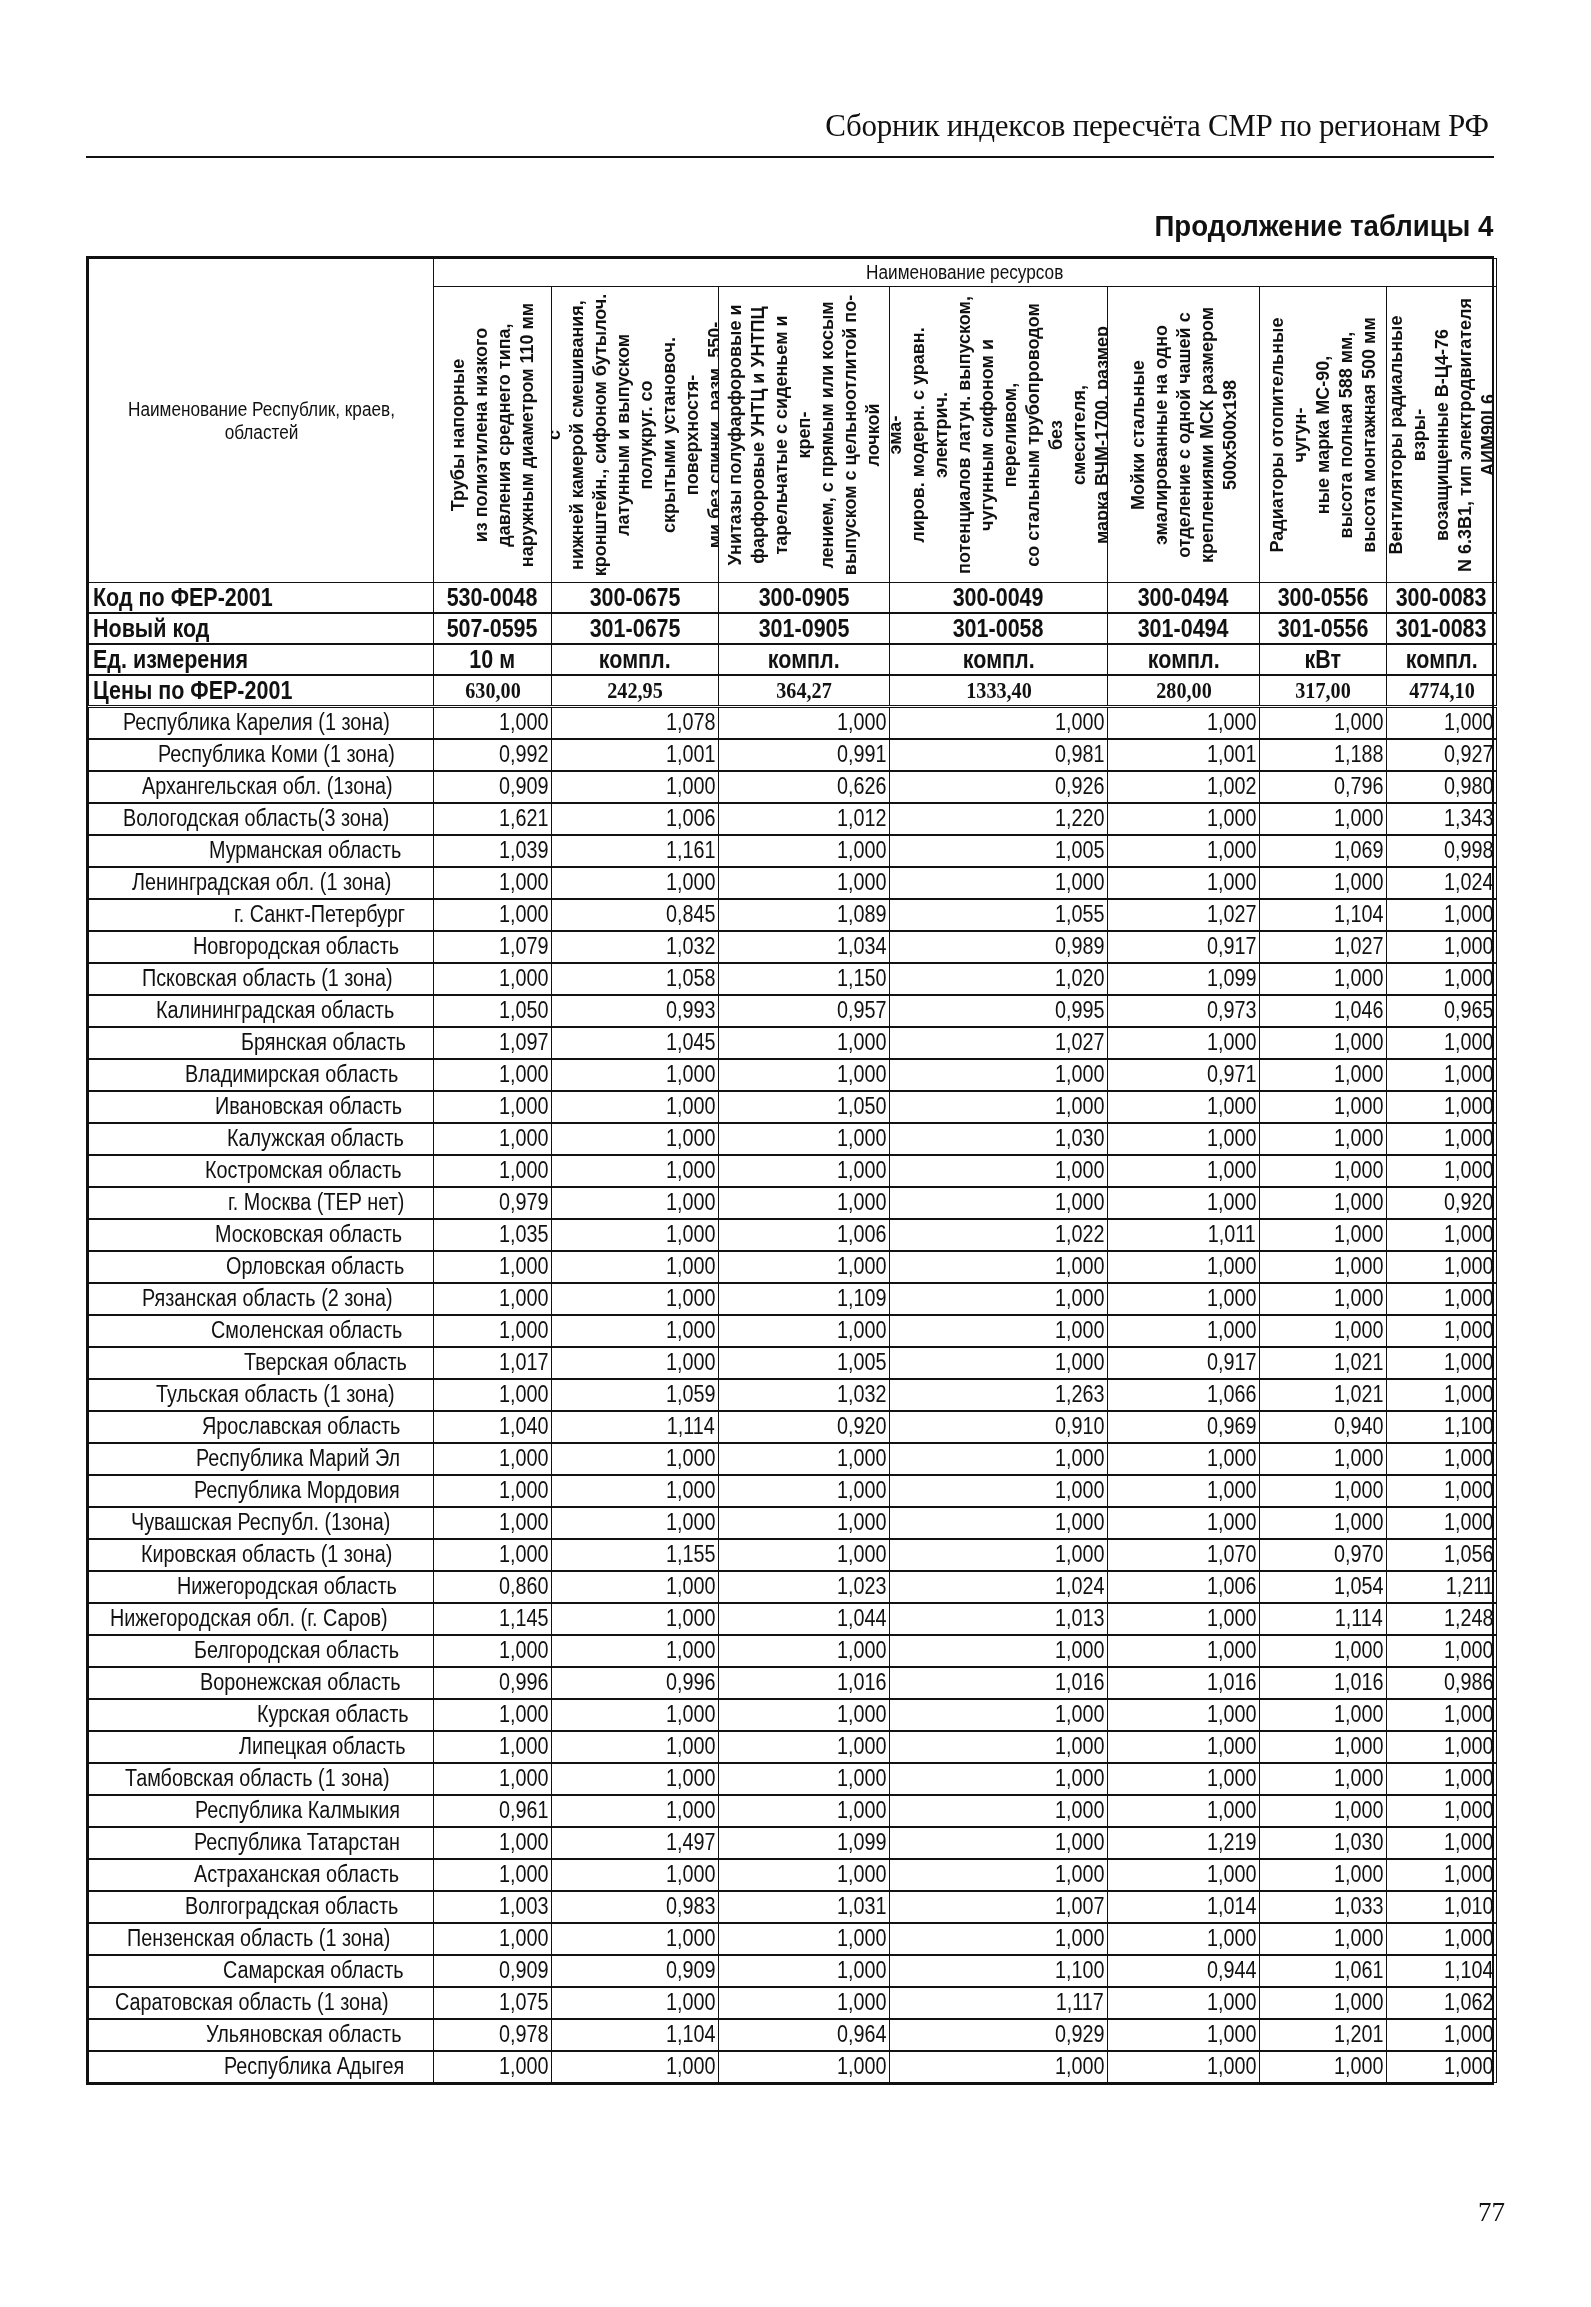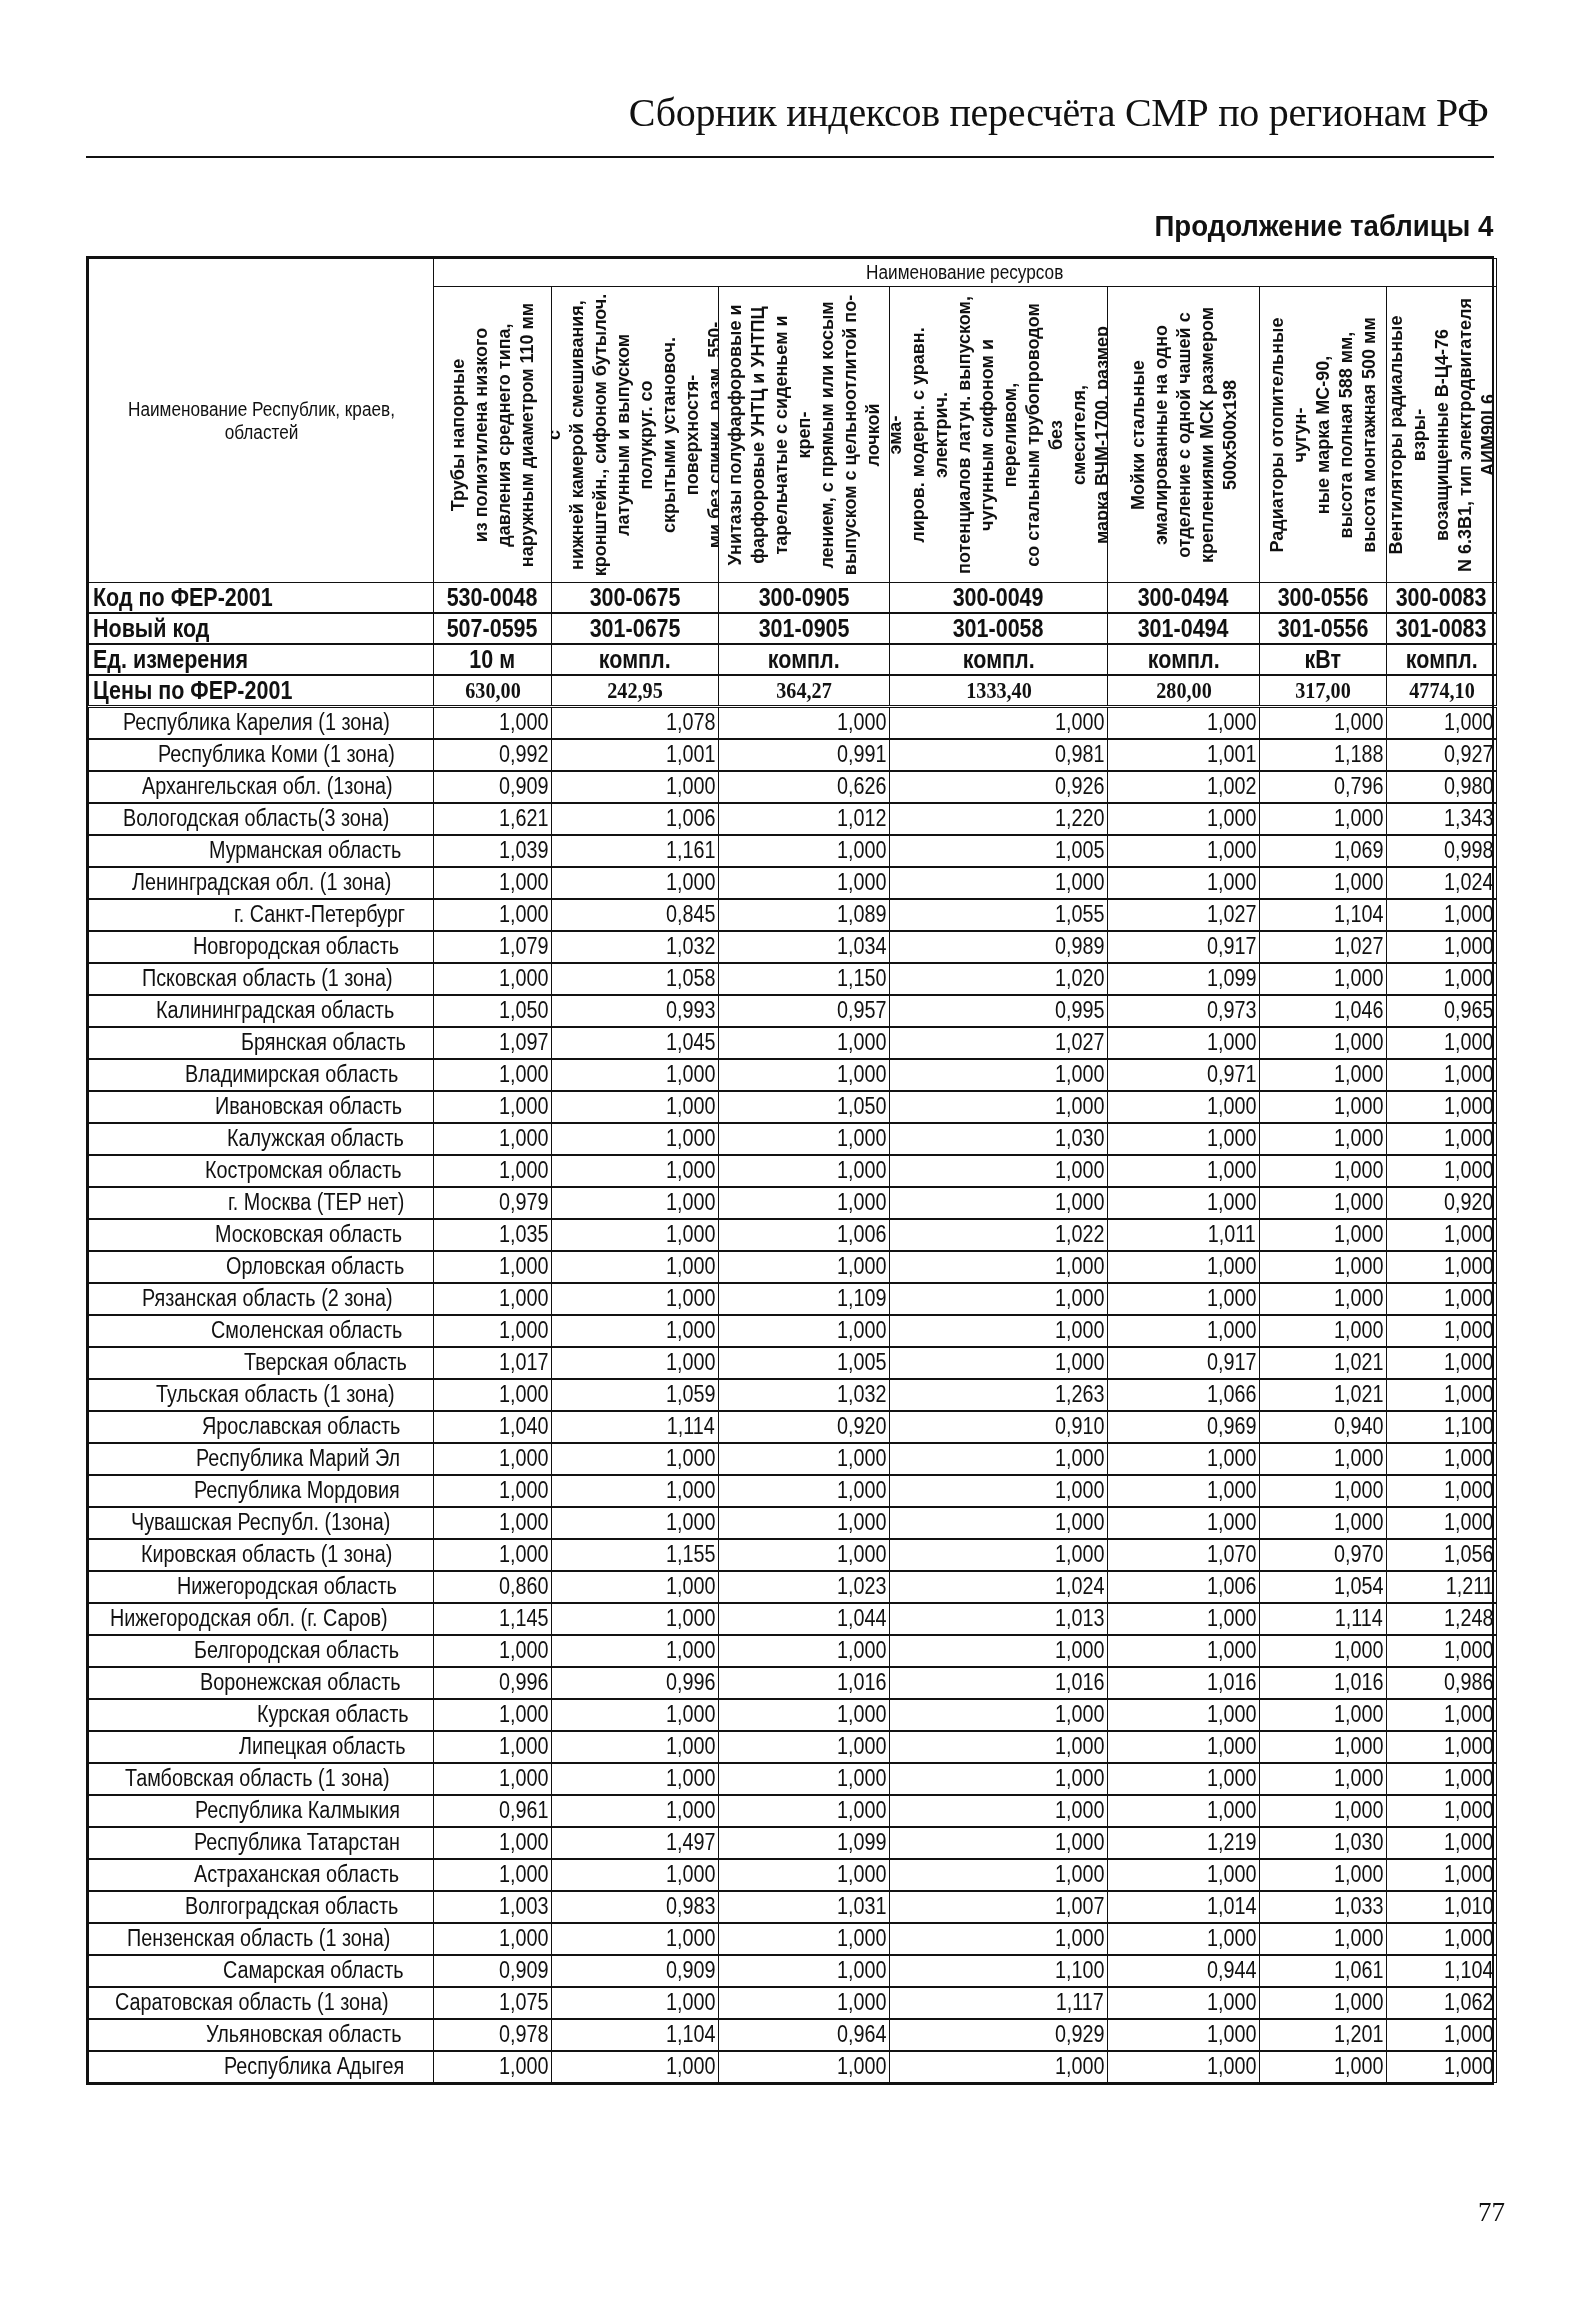--- a/index.html
+++ b/index.html
@@ -1,18 +1,18 @@
 <!DOCTYPE html>
 <html style="font-size:10.8px"><head>
 <meta charset="utf-8">
 <style>
   html, body { margin: 0; padding: 0; background: #ffffff; }
   body { width: 1591px; height: 2307px; position: relative; color: #111; font-family: "Liberation Sans", sans-serif; }
   .page-header { position: absolute; left: 86px; top: 116px; width: 1408px; height: 40px; border-bottom: 2px solid #111; }
-  .page-header-title { position: absolute; right: 5.4px; bottom: 20px; font-family: "Liberation Serif", serif; font-size: 40px; letter-spacing: -0.3px; }
+  .page-header-title { position: absolute; right: 5.4px; bottom: 12px; font-family: "Liberation Serif", serif; font-size: 31px; letter-spacing: -0.3px; }
   .table-caption { position: absolute; right: 98px; top: 209px; font-family: "Liberation Sans", sans-serif; font-weight: bold; font-size: 30px; transform: scaleX(0.92); transform-origin: right center; }
   .table-wrap { position: absolute; left: 86px; top: 256px; width: 1408px; border: 2px double #111; box-sizing: border-box; }
   table { border-collapse: collapse; width: 100%; table-layout: fixed; }
   td, th { border: 1.3px solid #111; padding: 0; box-sizing: border-box; }
   .hdr-label { font-weight: normal; font-size: 20px; text-align: center; vertical-align: middle; transform: scaleX(0.86); }
   .hdr-group { font-weight: normal; font-size: 20px; height: 28px; }
   .hdr-group span { display: inline-block; transform: scaleX(0.86); }
   .rot-cell { height: 296px; position: relative; overflow: hidden; }
   .rot { position: absolute; left: 50%; top: 50%; width: 290px; transform: translate(-50%, -50%) rotate(-90deg); font-size: 18px; line-height: 23px; text-align: center; white-space: pre-line; }
   .meta-row td { height: 28px; font-weight: bold; font-size: 25.6px; text-align: center; border-bottom-width: 2px; }

